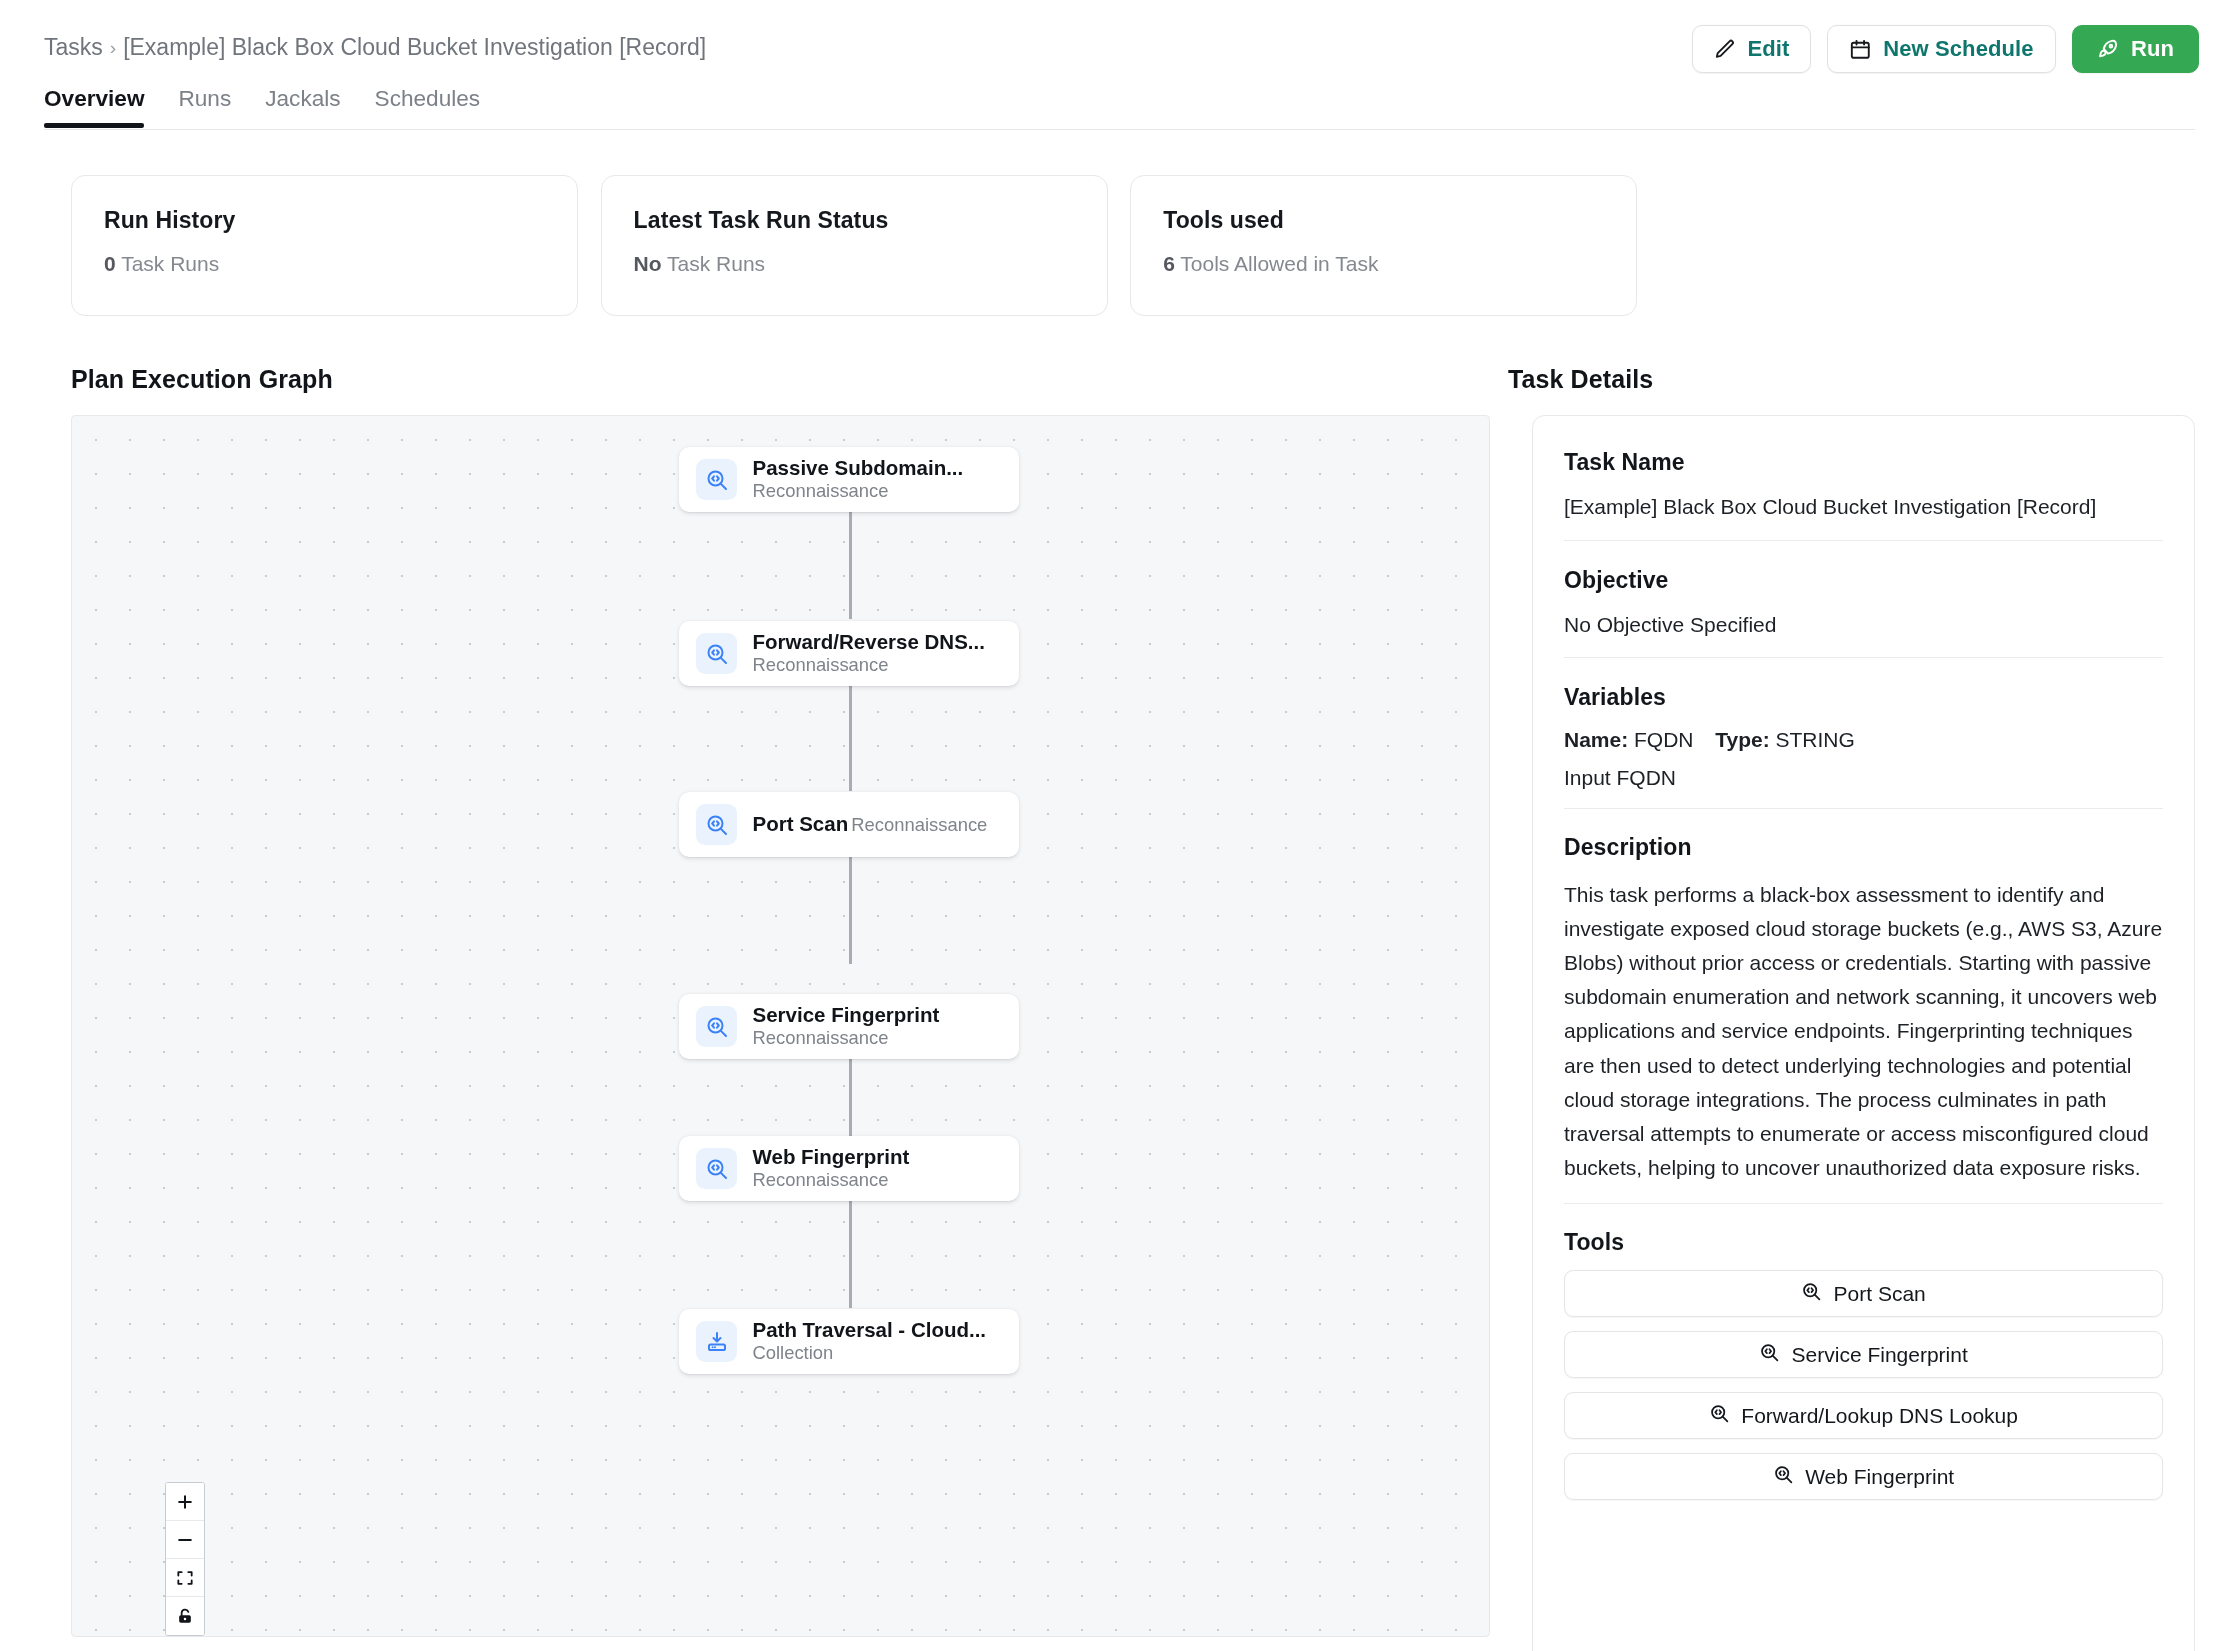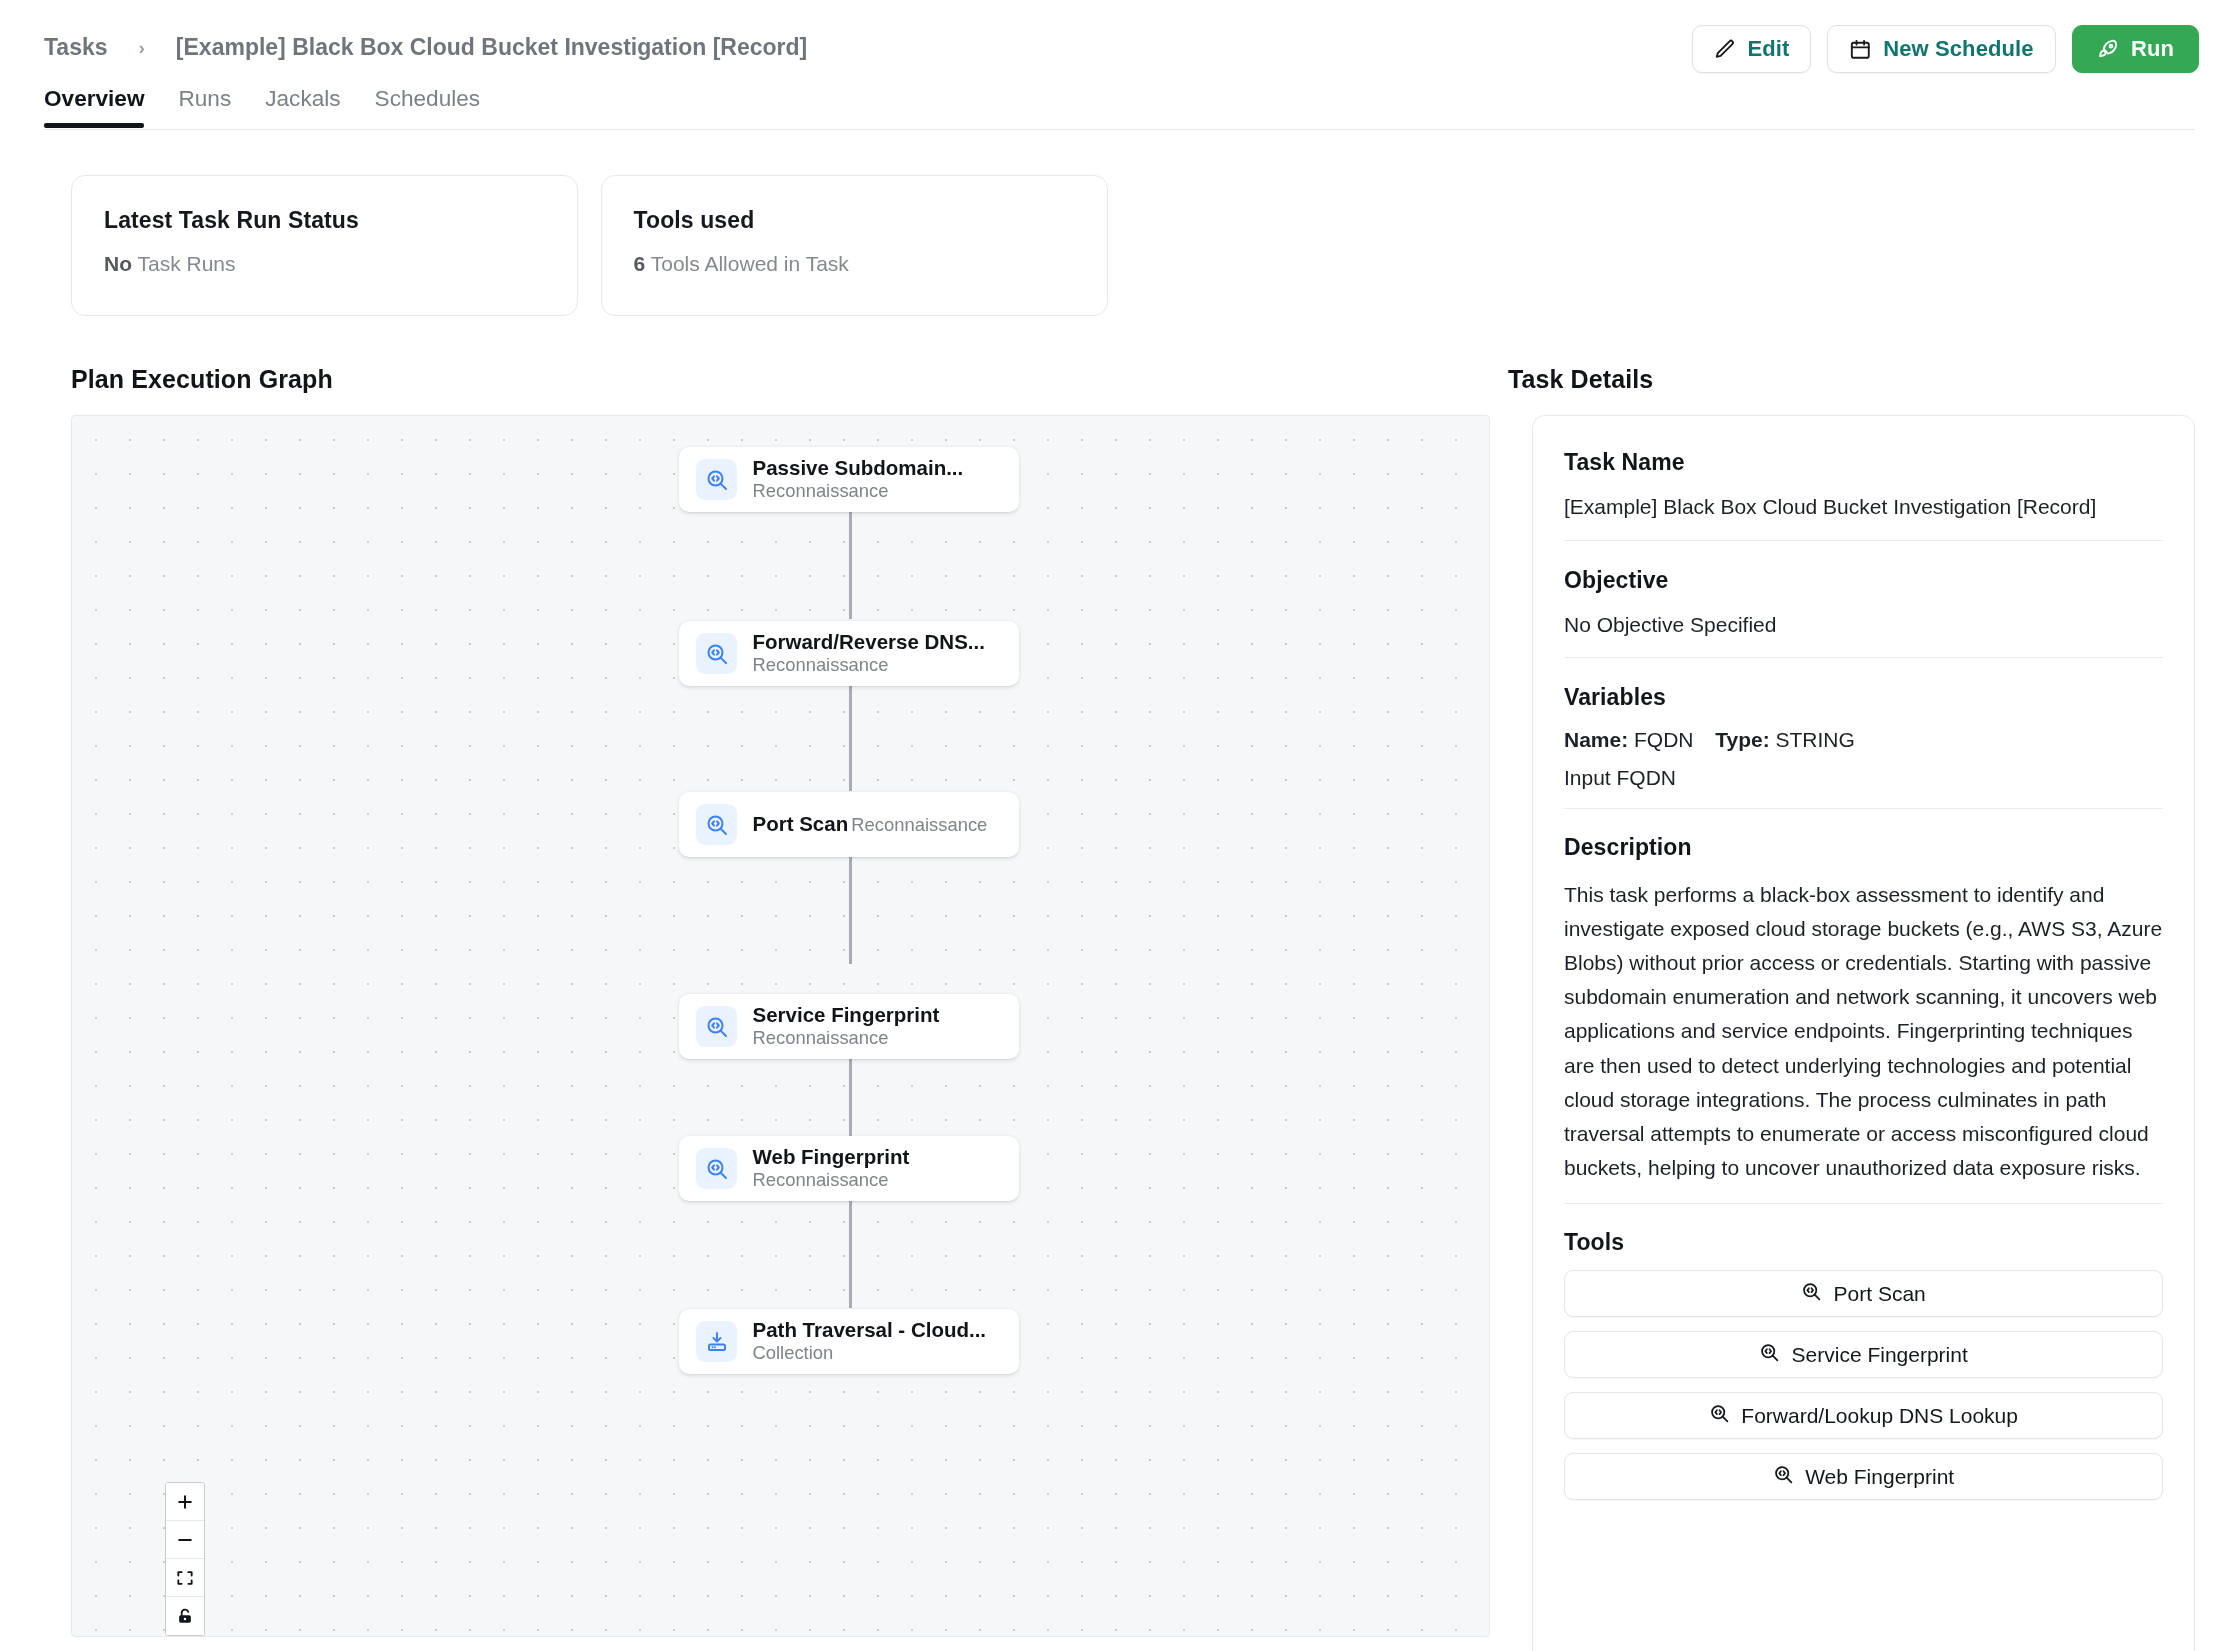--- a/index.html
+++ b/index.html
@@ -15,25 +15,25 @@
   .topbar {
     position: relative;
     height: 86px;
     padding: 0 44px 0 44px;
     display: flex;
     align-items: flex-start;
   }
   .breadcrumb {
     display: flex;
     align-items: center;
-    gap: 31px;
+    gap: 7px;
     margin-top: 34px;
     font-size: 23px;
     color: #70757c;
-    font-weight: 700;
+    font-weight: 400;
   }
   .crumb-sep { font-size: 19px; color: #9aa0a6; line-height: 1; }
   .crumb-link { color: #70757c; }
   .crumb-current { color: #70757c; }
 
   .actions {
     position: absolute;
     right: 40px;
     top: 25.4px;
     display: flex;
@@ -313,20 +313,27 @@
 </div>
 
 <div class="tabbar">
   <div class="tab active">Overview</div>
   <div class="tab">Runs</div>
   <div class="tab">Jackals</div>
   <div class="tab">Schedules</div>
 </div>
 
 <div class="statrow">
+  <div class="statcard">
+    <h3>Run History</h3>
+    <div class="statsub">
+      <b>0</b>
+      <span>Task Runs</span>
+    </div>
+  </div>
 
   <div class="statcard">
     <h3>Latest Task Run Status</h3>
     <div class="statsub">
       <b>No</b>
       <span>Task Runs</span>
     </div>
   </div>
 
   <div class="statcard">

